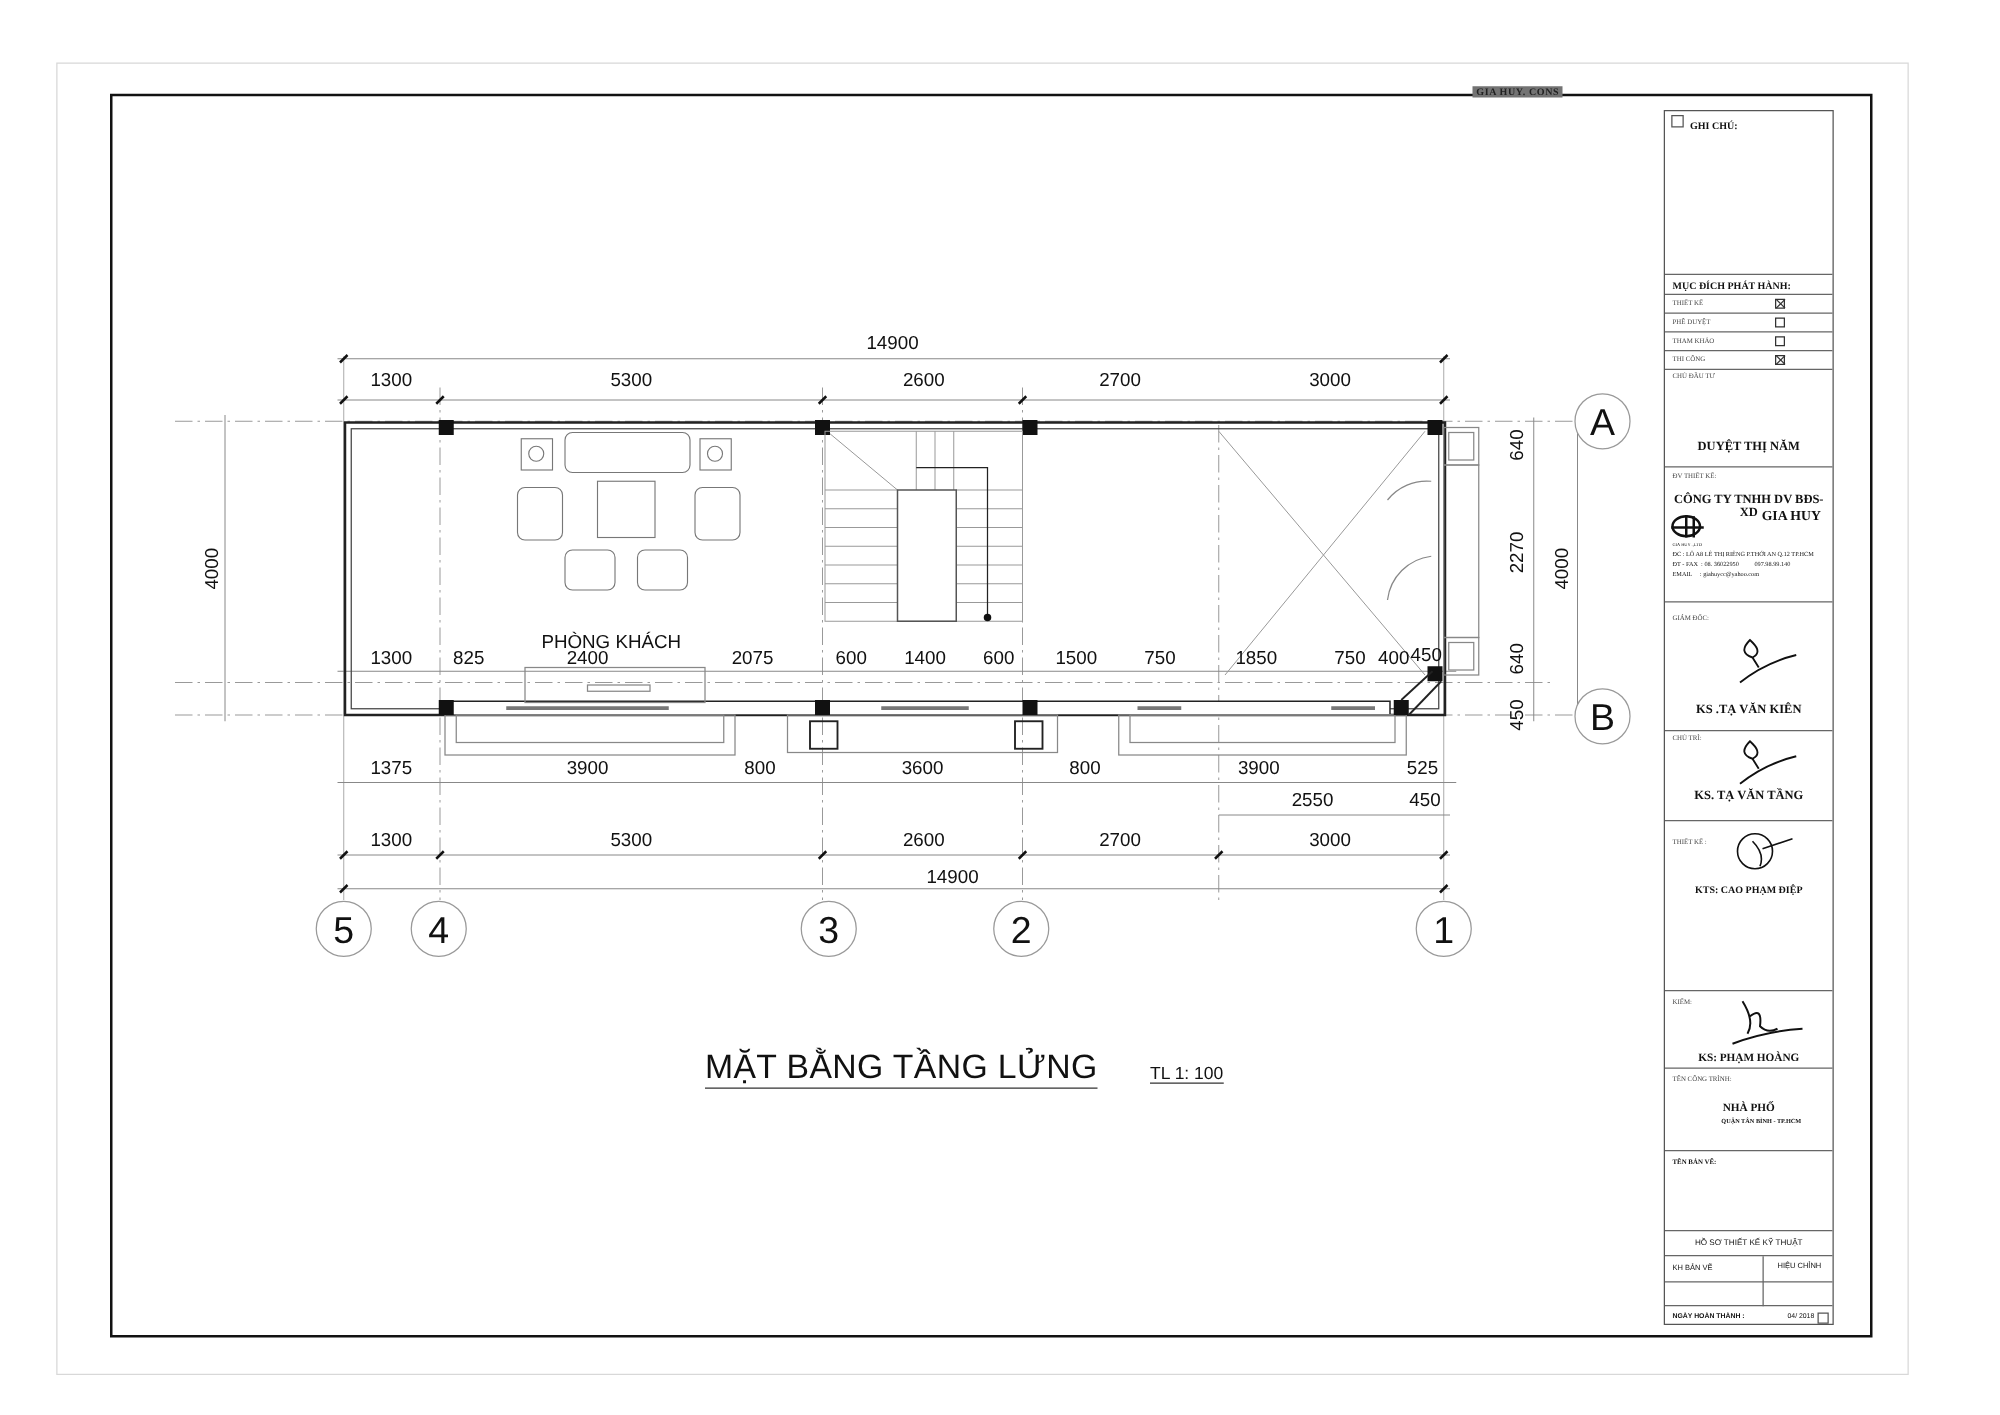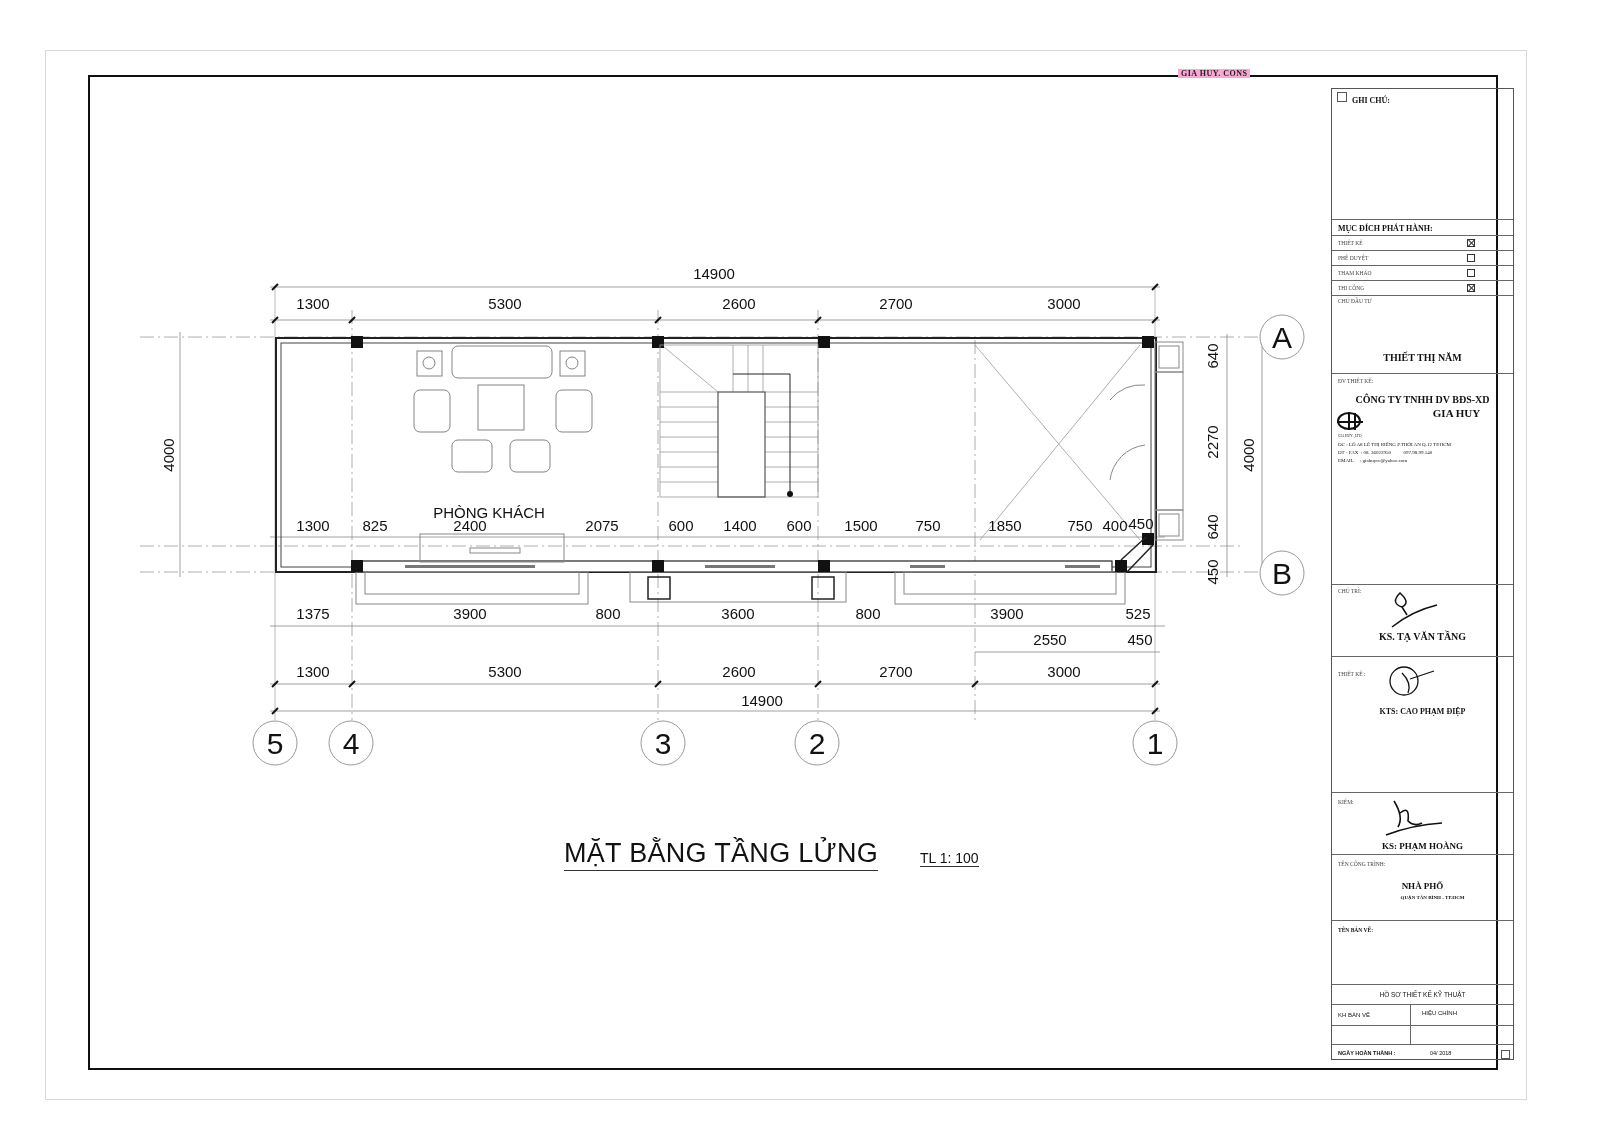--- a/index.html
+++ b/index.html
@@ -1,21 +1,21 @@
 <!DOCTYPE html>
 <html><head>
 <meta charset="utf-8">
 <style>
   html,body{margin:0;padding:0;background:#fff;}
   body{width:1600px;height:1132px;position:relative;overflow:hidden;font-family:"Liberation Sans",sans-serif;}
   .sheet{position:absolute;left:45px;top:50px;width:1480px;height:1048px;border:1px solid #d8d8d8;}
   .frame{position:absolute;left:88px;top:75px;width:1410px;height:995px;border:2px solid #111;box-sizing:border-box;}
-  .brand{position:absolute;left:1178px;top:69px;background:#f9a8d4;padding:0 3px;font-family:"Liberation Serif",serif;font-size:8px;font-weight:bold;color:#222;letter-spacing:.5px;}
+  .brand{position:absolute;left:1178px;top:69px;background:#737373;padding:0 3px;font-family:"Liberation Serif",serif;font-size:8px;font-weight:bold;color:#222;letter-spacing:.5px;}
   svg.plan{position:absolute;left:0;top:0;}
-  .tb{position:absolute;left:1331px;top:88px;width:183px;height:972px;border:1px solid #555;box-sizing:border-box;font-family:"Liberation Serif",serif;color:#111;}
+  .tb{position:absolute;left:1331px;top:88px;width:136px;height:972px;border:1px solid #555;box-sizing:border-box;font-family:"Liberation Serif",serif;color:#111;}
   .tb .row{position:absolute;left:0;width:100%;border-top:1px solid #666;box-sizing:border-box;}
   .lbl{position:absolute;left:6px;font-size:5.5px;color:#444;text-transform:uppercase;}
   .big{position:absolute;left:0;width:100%;text-align:center;font-weight:bold;}
   .chk{position:absolute;right:38px;width:8px;height:8px;border:1px solid #333;box-sizing:border-box;}
   .chk.x::before,.chk.x::after{content:"";position:absolute;left:3px;top:-2px;width:1px;height:10px;background:#333;transform:rotate(45deg);}
   .chk.x::after{transform:rotate(-45deg);}
   .sig{position:absolute;left:50px;}
   .title{position:absolute;left:564px;top:838px;font-size:27px;color:#111;letter-spacing:.3px;border-bottom:1px solid #333;padding-bottom:1px;}
   .scale{position:absolute;left:920px;top:850px;font-size:14px;color:#111;border-bottom:1px solid #333;}
   .dim{font-family:"Liberation Sans",sans-serif;font-size:15px;fill:#111;}
@@ -254,39 +254,46 @@
     <div class="lbl" style="top:4px;">THAM KHẢO</div>
     <div class="chk" style="top:3px;"></div>
   </div>
   <div class="row" style="top:191px;height:15px;">
     <div class="lbl" style="top:4px;">THI CÔNG</div>
     <div class="chk x" style="top:3px;"></div>
   </div>
 
   <div class="row" style="top:206px;height:78px;">
     <div class="lbl" style="top:2px;">CHỦ ĐẦU TƯ</div>
-    <div class="big" style="top:56px;font-size:10px;">THIẾT THỊ NĂM</div>
+    <div class="big" style="top:56px;font-size:10px;">DUYỆT THỊ NĂM</div>
   </div>
 
   <div class="row" style="top:284px;height:108px;">
     <div class="lbl" style="top:4px;">ĐV THIẾT KẾ:</div>
     <div class="big" style="top:20px;font-size:10px;">CÔNG TY TNHH DV BĐS-XD</div>
     <div class="big" style="top:33px;font-size:11px;left:34px;">GIA HUY</div>
     <svg style="position:absolute;left:3px;top:36px;" width="34" height="22">
       <ellipse cx="14" cy="11" rx="11" ry="8" fill="none" stroke="#111" stroke-width="2"></ellipse>
       <line x1="2" y1="12" x2="28" y2="12" stroke="#111" stroke-width="2"></line>
       <line x1="14" y1="2" x2="14" y2="20" stroke="#111" stroke-width="2"></line>
       <line x1="20" y1="3" x2="20" y2="20" stroke="#111" stroke-width="2"></line>
     </svg>
     <div style="position:absolute;left:6px;top:60px;font-size:3.5px;">GIA HUY .,LTD</div>
     <div style="position:absolute;left:6px;top:68px;font-size:5px;white-space:nowrap;">ĐC : LÔ A8 LÊ THỊ RIÊNG P.THỚI AN Q.12 TP.HCM</div>
     <div style="position:absolute;left:6px;top:76px;font-size:5px;white-space:pre;">ĐT - FAX  : 08. 36022950          097.98.99.140</div>
     <div style="position:absolute;left:6px;top:84px;font-size:5px;white-space:pre;">EMAIL     : giahuycc@yahoo.com</div>
   </div>
 
+  <div class="row" style="top:392px;height:103px;">
+    <div class="lbl" style="top:10px;">GIÁM ĐỐC:</div>
+    <svg class="sig" style="top:28px;" width="60" height="40">
+        <path d="M10 36 Q30 20 55 14 M18 2 Q8 12 20 16 Q28 12 20 4 Z M20 16 L25 24" fill="none" stroke="#111" stroke-width="1.5"></path>
+      </svg>
+    <div class="big" style="top:80px;font-size:10px;">KS .TẠ VĂN KIÊN</div>
+  </div>
   <div class="row" style="top:495px;height:72px;">
     <div class="lbl" style="top:3px;">CHỦ TRÌ:</div>
     <svg class="sig" style="top:4px;" width="60" height="40">
         <path d="M10 38 Q30 22 55 16 M18 4 Q8 14 20 18 Q28 14 20 6 Z M20 18 L25 26" fill="none" stroke="#111" stroke-width="1.5"></path>
       </svg>
     <div class="big" style="top:46px;font-size:10px;">KS. TẠ VĂN TẦNG</div>
   </div>
   <div class="row" style="top:567px;height:68px;">
     <div class="lbl" style="top:14px;">THIẾT KẾ :</div>
     <svg class="sig" style="top:6px;" width="60" height="40">

